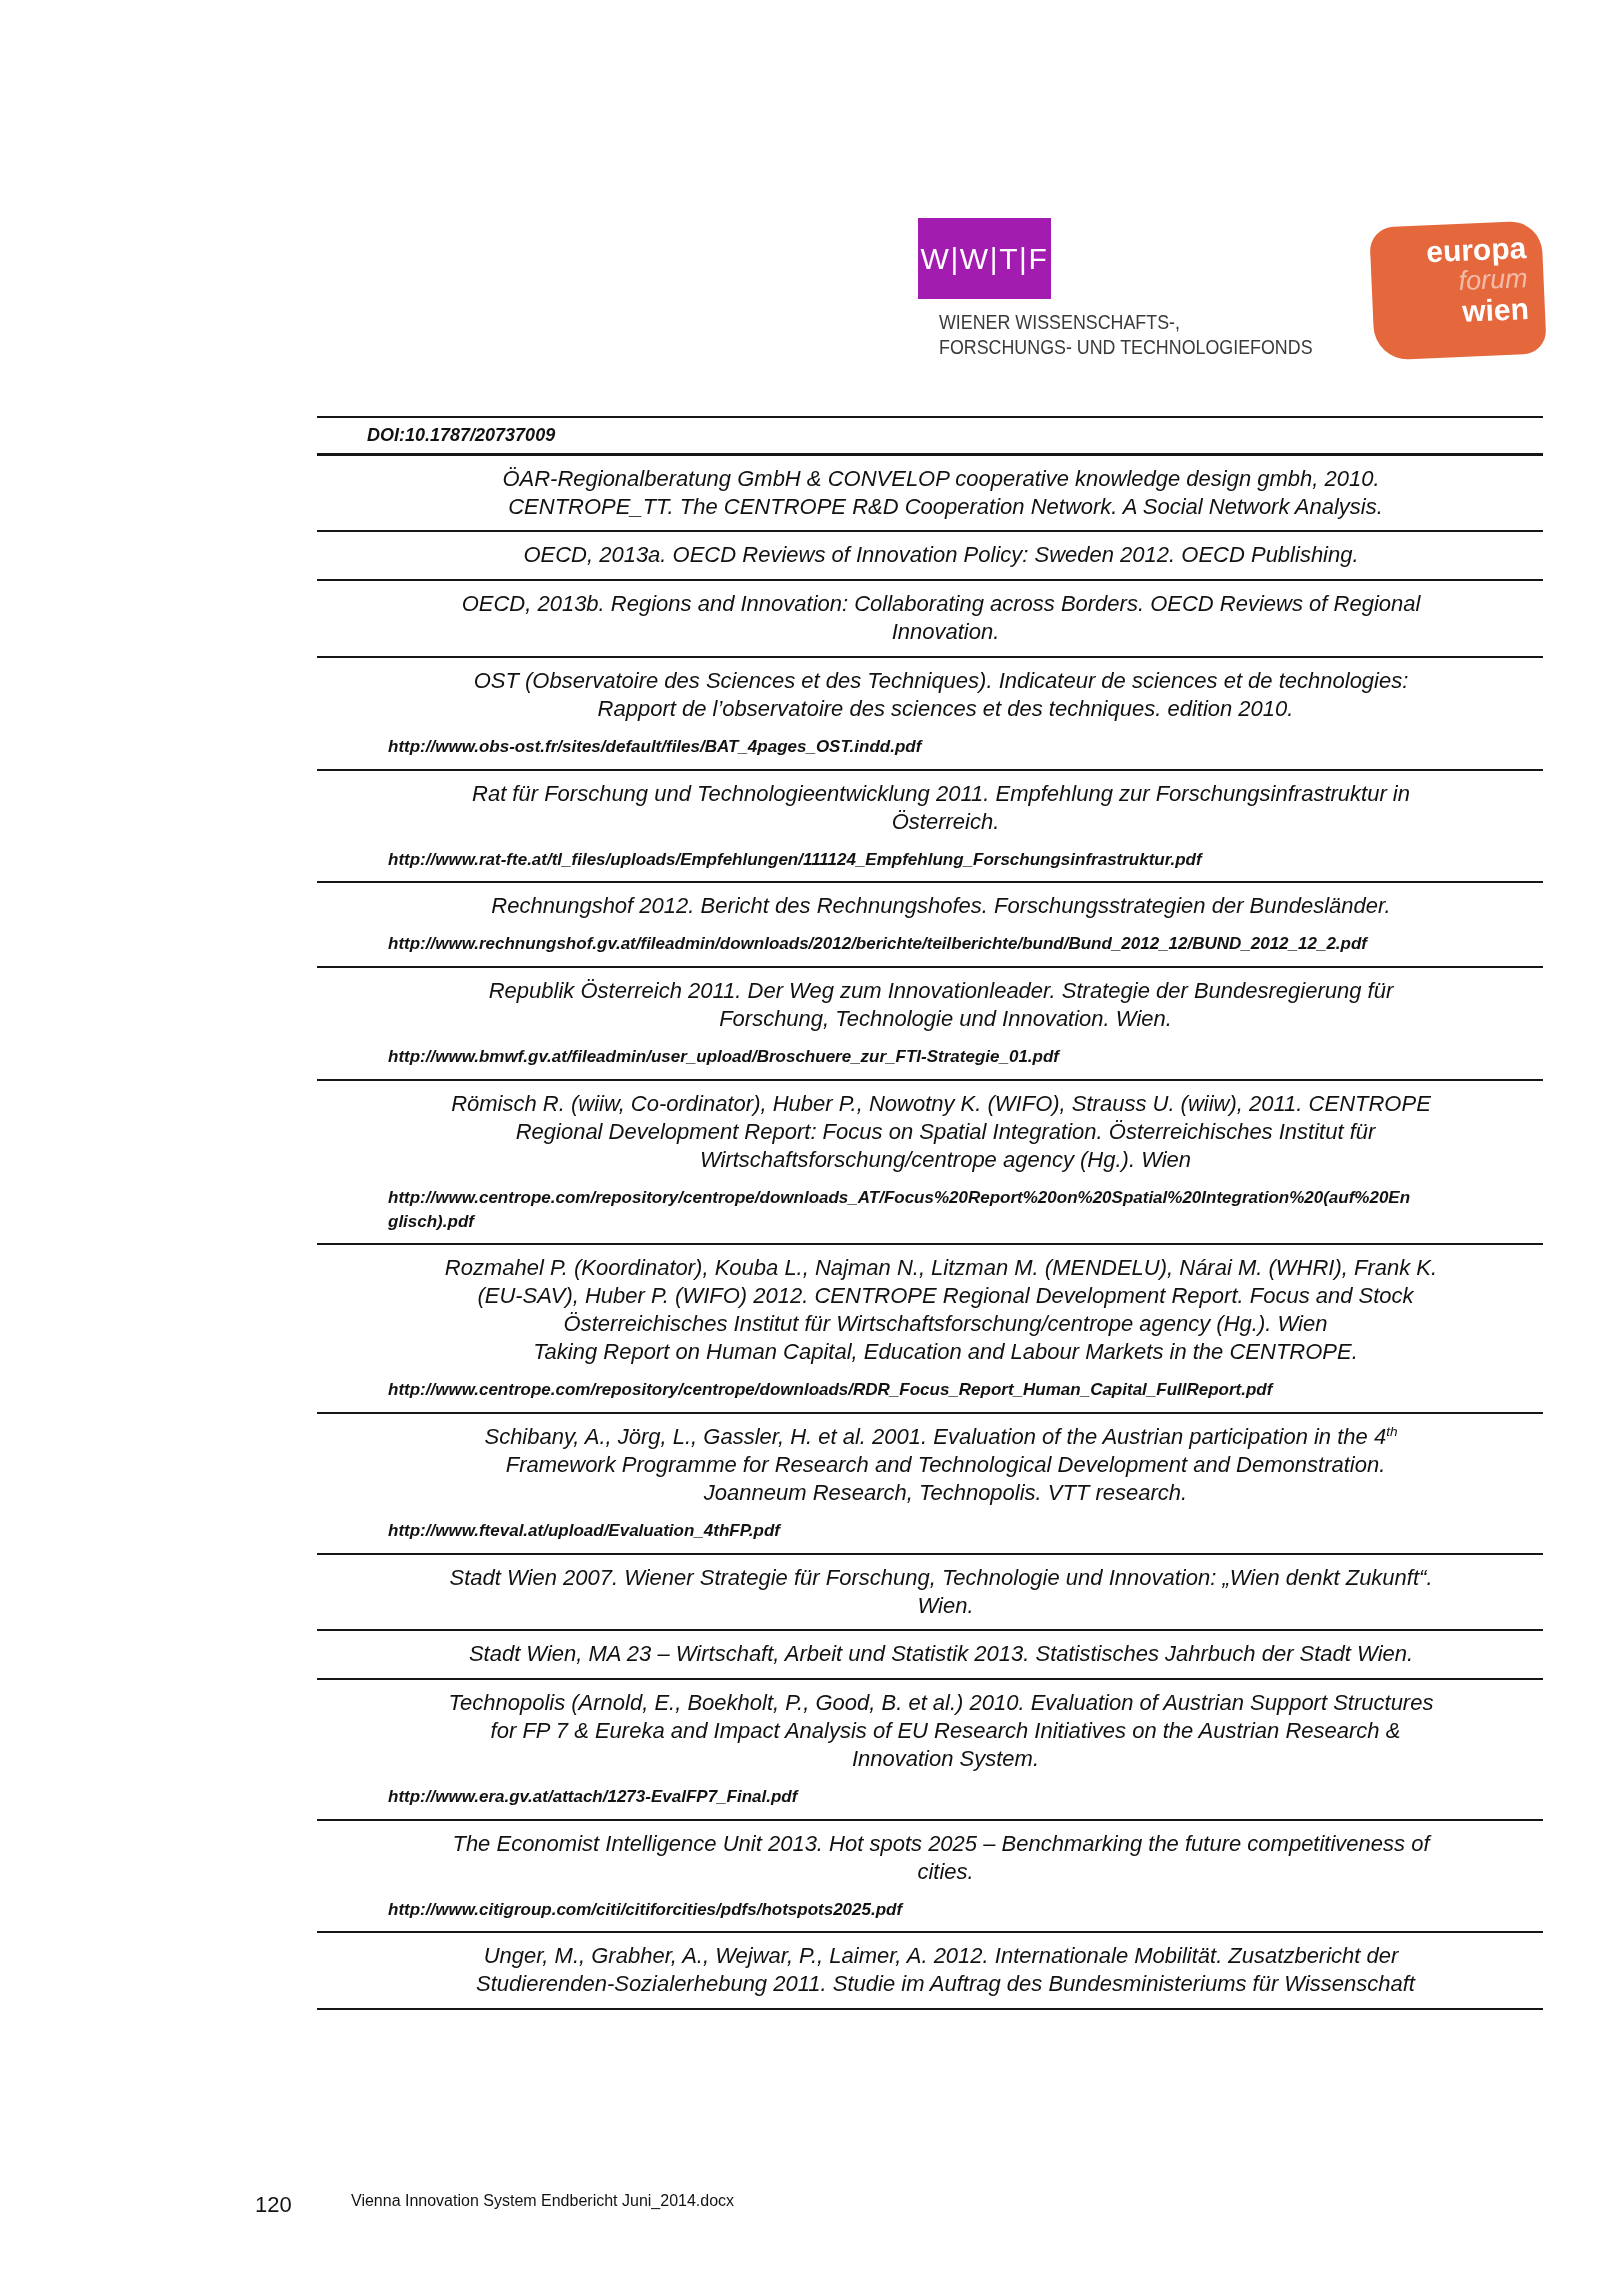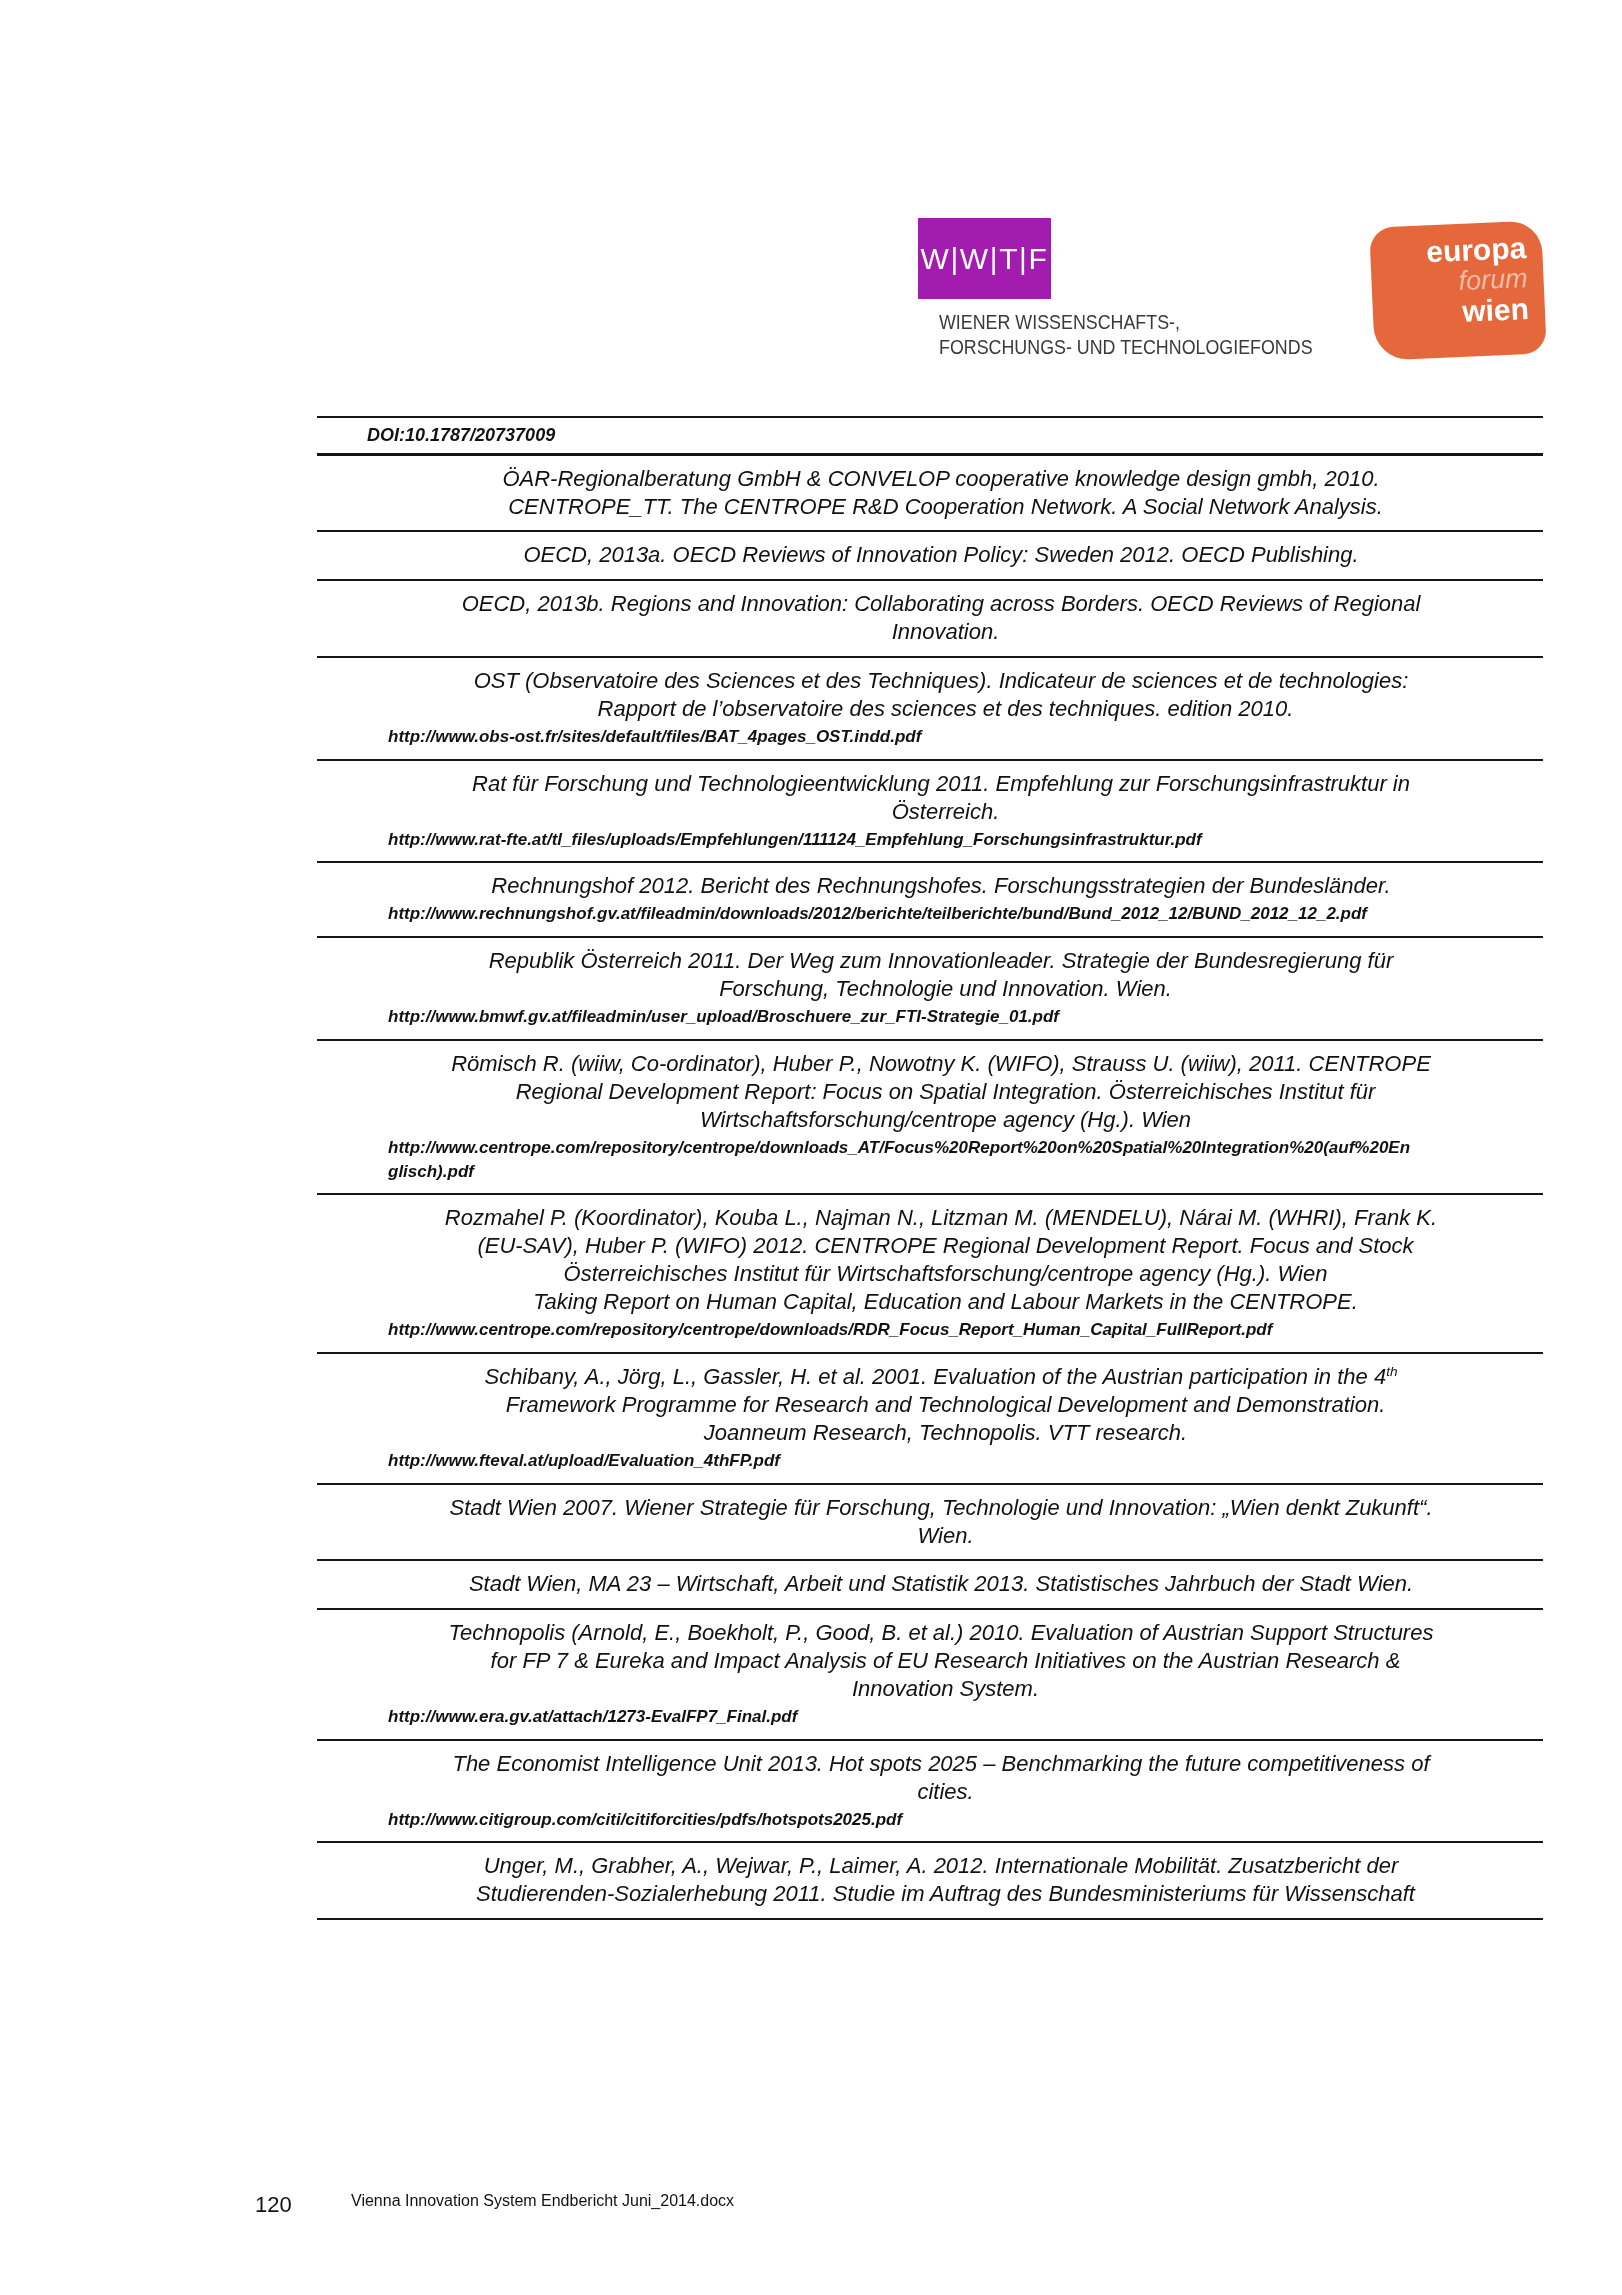--- a/index.html
+++ b/index.html
@@ -28,21 +28,21 @@
   .efw-l3 { font-size:30px; font-weight:bold; line-height:34px; }
   
   .refs { position:absolute; left:317px; top:416px; width:1226px;font-style:italic; }
   .doi-row {
     border-top:2.4px solid #161616; border-bottom:3.2px solid #161616;
     padding:6.5px 0 7.3px 50px; font-size:18px; font-weight:bold;
   }
   .entry { border-bottom:2.4px solid #161616; padding:9px 0 9.7px; font-size:22px; line-height:28px; }
   .line { margin-left:22px; white-space:nowrap;text-align:center; }
   .line.cont { margin-left:31px; }
-  .url { margin-left:71px; font-size:17px; font-weight:bold; line-height:24px; margin-top:2px; white-space:nowrap; }
+  .url { margin-left:71px; font-size:17px; font-weight:bold; line-height:24px; margin-top:12px; white-space:nowrap; }
   .url.urlcont { margin-top:0; }
   sup { font-size:0.62em; vertical-align:super; line-height:0; }
   
   .footer-page { position:absolute; left:235px; top:2192px; font-size:22px;margin-left:20px; }
   .footer-doc  { position:absolute; left:351px; top:2192px; font-size:16px; }
 </style>
 </head>
 <body>
 
 <div class="wwtf-box" style="background: #a21caf;">

